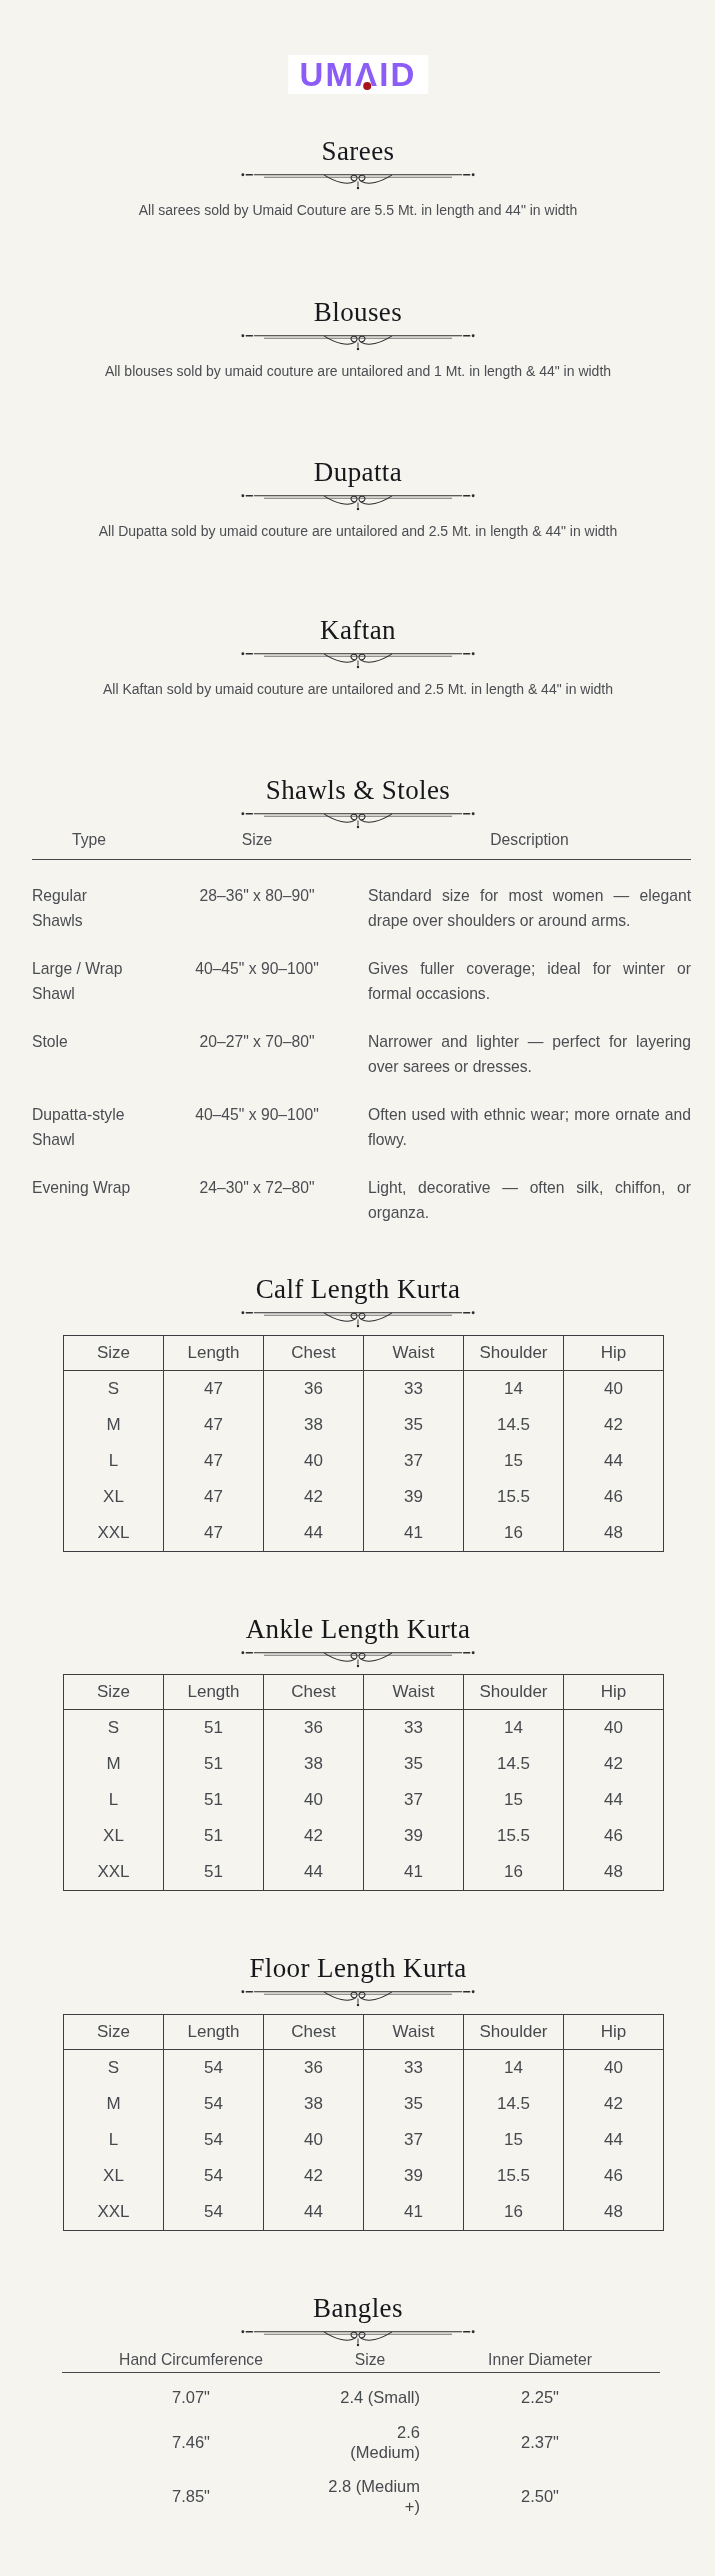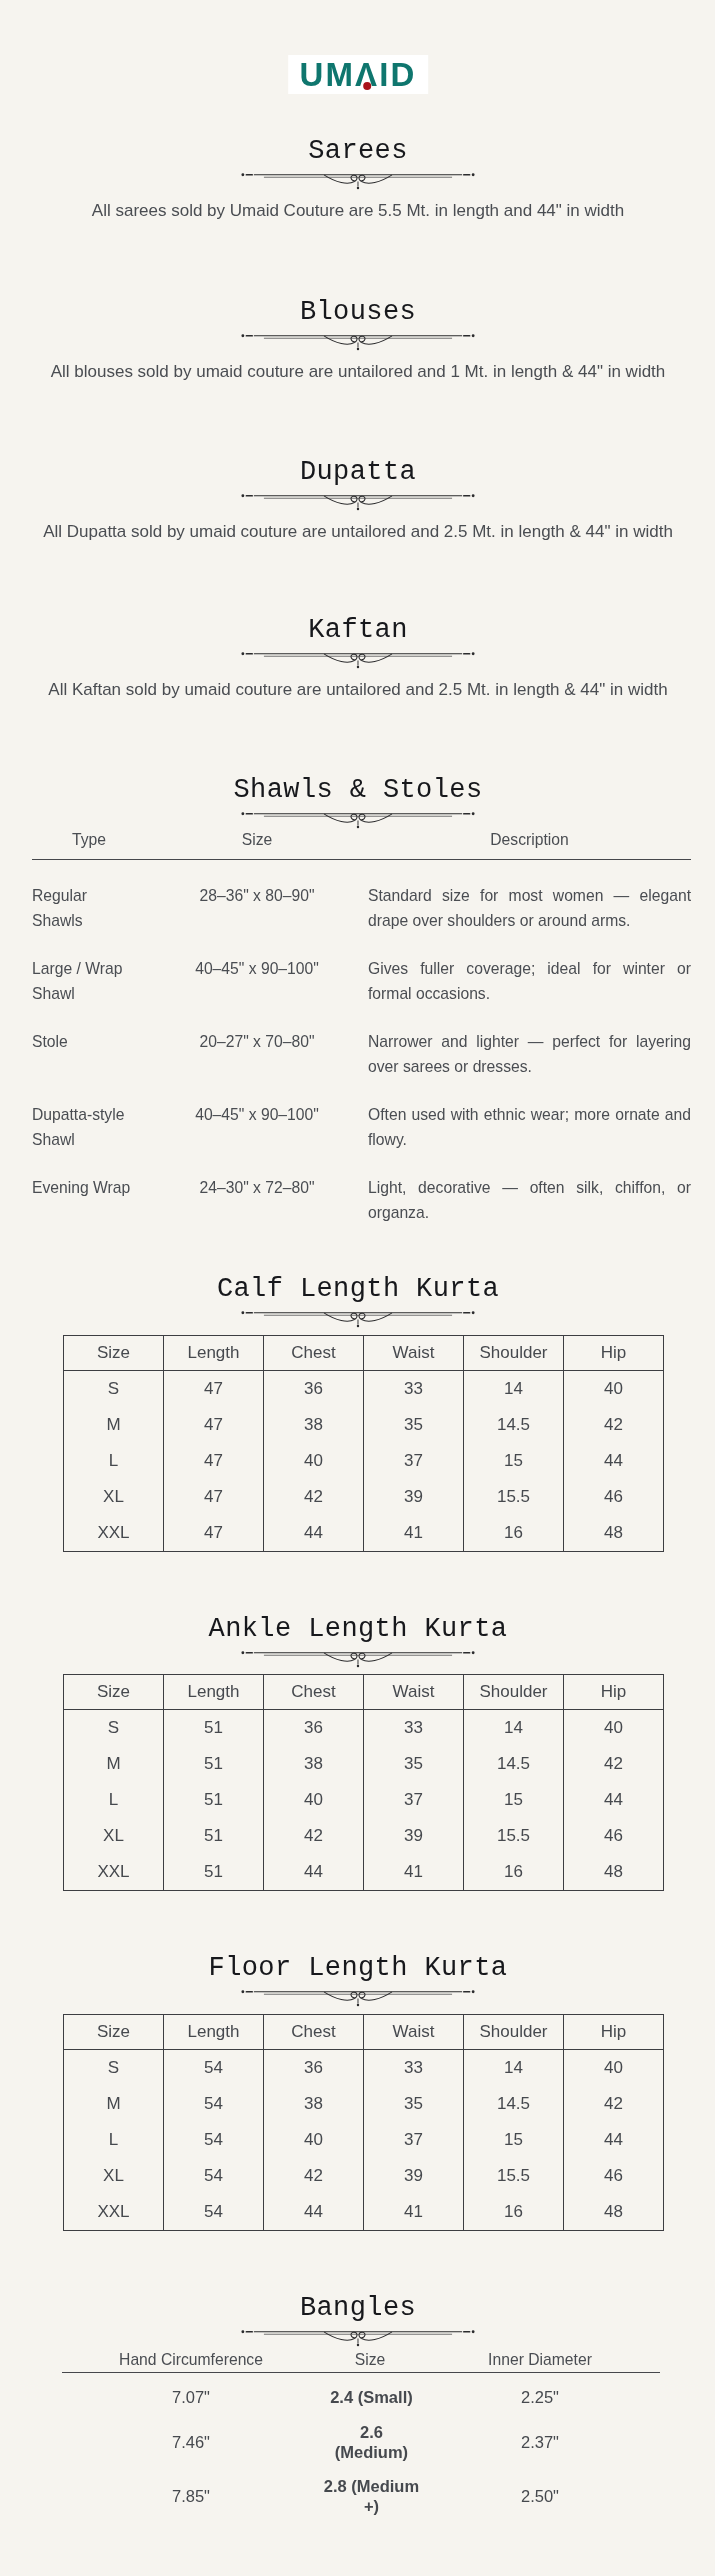--- a/index.html
+++ b/index.html
@@ -2,32 +2,32 @@
 <html style="font-size:11.4px"><head>
 <meta charset="utf-8">
 <style>
   html,body{margin:0;padding:0;}
   body{width:716px;height:2576px;background:#f6f4ef;font-family:"Liberation Sans",sans-serif;}
   .page{position:relative;width:716px;height:2576px;overflow:hidden;background:#f6f4ef;}
 
   
   .logo{position:absolute;top:55px;left:50%;transform:translateX(-50%);background:#ffffff;
         height:39px;display:flex;align-items:center;padding:0 11.4px;
-        font-size:33px;font-weight:800;letter-spacing:2.1px;color:#0f766e;line-height:1;}
+        font-size:33px;font-weight:800;letter-spacing:2.1px;color:#8b5cf6;line-height:1;}
   .logo-a{position:relative;display:inline-block;}
   .logo-dot{position:absolute;left:50%;margin-left:-3.9px;bottom:0.7px;width:7.9px;height:7.9px;
             border-radius:50%;background:#a9141b;}
 
   
   .sec{position:absolute;left:0;width:716px;text-align:center;}
-  .title{font-family:Liberation Mono, monospace;font-size:27px;line-height:31.5px;
+  .title{font-family:Liberation Serif, serif;font-size:27px;line-height:31.5px;
          font-weight:400;color:#17181c;margin:0;letter-spacing:0.4px;}
   .divider{width:236px;height:21.5px;margin:1.4px auto 0;}
   .divider svg{display:block;width:236px;height:21.5px;}
-  .note{font-size:17px;line-height:21.5px;color:#4a4d52;margin:9.3px 0 0;}
+  .note{font-size:14px;line-height:21.5px;color:#4a4d52;margin:9.3px 0 0;}
 
   
   .shawls{position:absolute;top:831px;left:32px;width:659px;border-collapse:collapse;
           table-layout:fixed;font-size:15.7px;color:#4a4d52;}
   .shawls th{font-weight:400;padding:0 0 10px;border-bottom:1.4px solid #46474b;text-align:center;margin-top:42px;}
   .shawls td{padding:23px 0 0;vertical-align:top;line-height:25px;}
   .shawls td.c1{text-align:left;padding-right:5.7px;}
   .shawls td.c2{text-align:center;}
   .shawls td.c3{text-align:justify;}
 
@@ -35,21 +35,21 @@
   .kt{position:absolute;left:63px;width:601px;border-collapse:collapse;table-layout:fixed;
       font-size:17px;color:#46494e;border:1.4px solid #3d3e42;}
   .kt th{height:31.5px;font-weight:400;border:1.4px solid #3d3e42;text-align:center;}
   .kt td{height:34px;border-left:1.4px solid #3d3e42;border-right:1.4px solid #3d3e42;text-align:center;}
 
   
   .bangles{position:absolute;top:2351px;left:62px;width:597px;border-collapse:collapse;
            table-layout:fixed;font-size:16.5px;color:#46494e;}
   .bangles th{font-weight:400;font-size:15.7px;padding:0 0 3px;border-bottom:1.4px solid #46474b;text-align:center;color:#4a4d52;}
   .bangles td{padding:14.3px 0 0;text-align:center;line-height:20px;}
-  .bangles td.c2{text-align:center;padding-left:2.9px;font-weight:bold;}
+  .bangles td.c2{text-align:right;padding-left:2.9px;}
 </style>
 </head>
 <body>
 
 <div class="page">
 
   <div class="logo">
     <span>UM</span>
       <span class="logo-a"><span>Λ</span><i class="logo-dot"></i></span>
       <span>ID</span>

